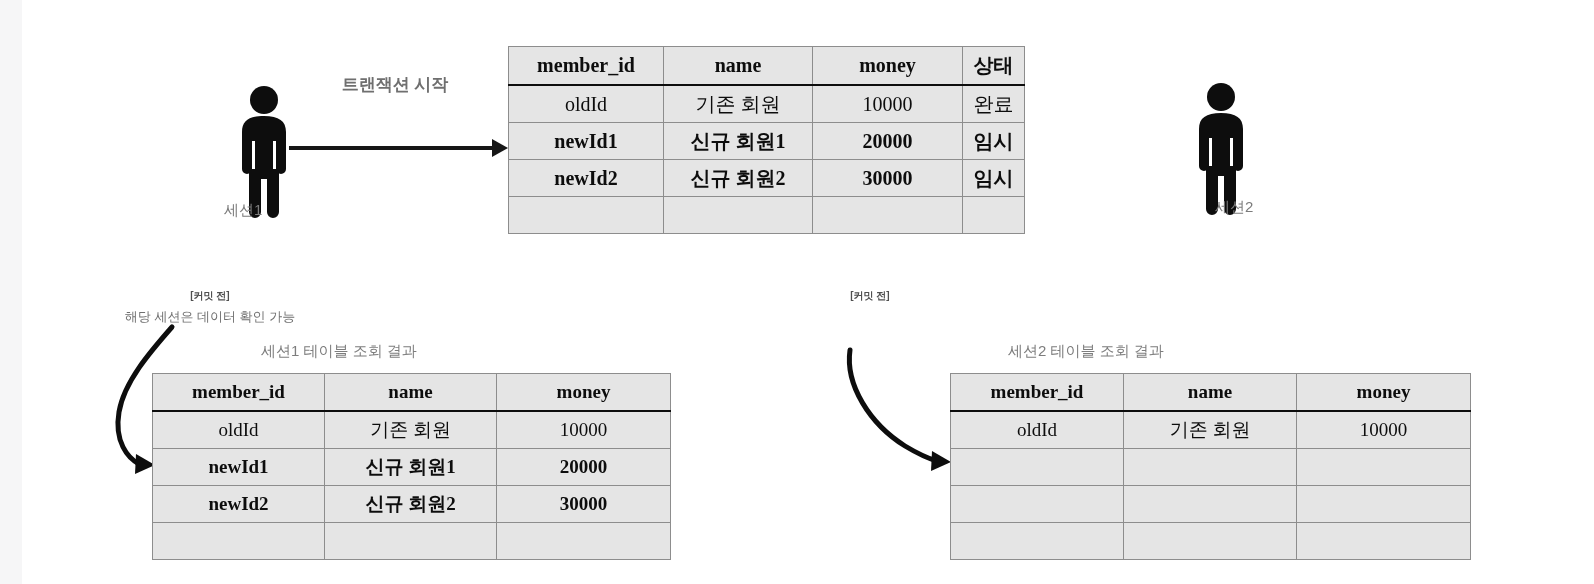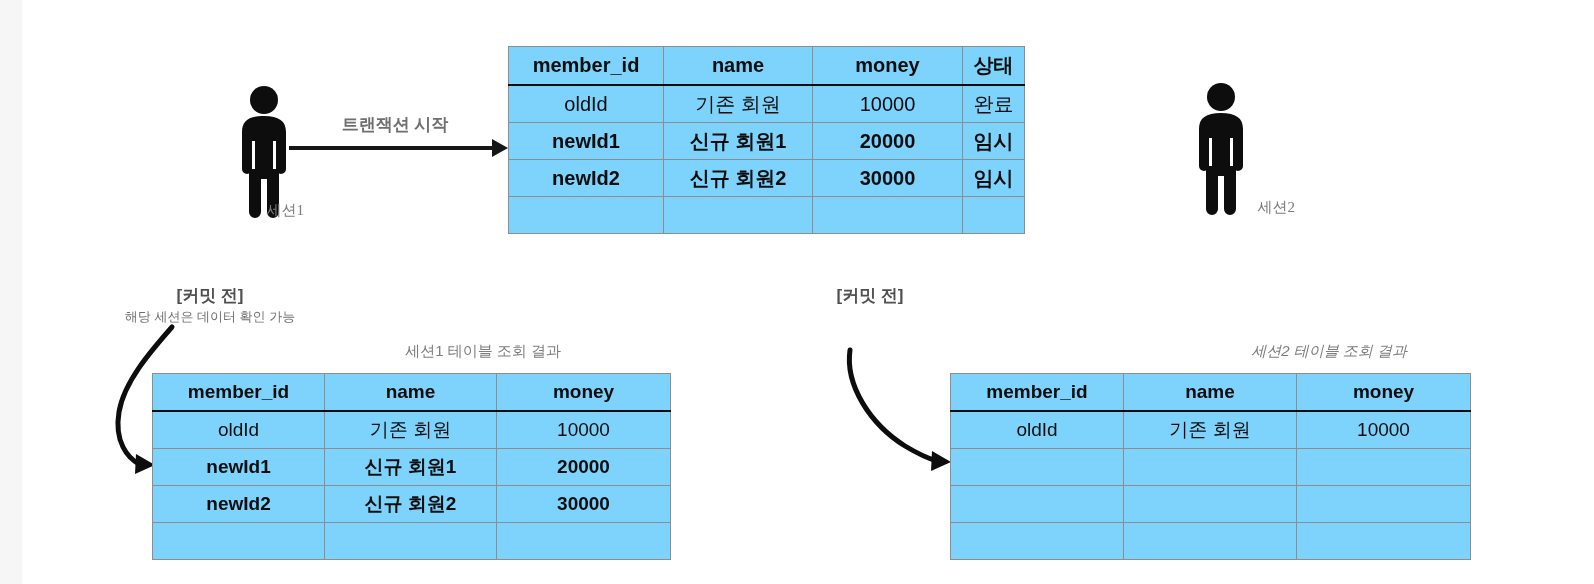--- a/index.html
+++ b/index.html
@@ -9,49 +9,48 @@
     font-family:"Liberation Sans","DejaVu Sans",sans-serif;
     overflow:hidden;
     position:relative;
   }
   .left-strip{
     position:absolute;left:0;top:0;width:22px;height:584px;
     background:#f6f6f7;
   }
   .canvas{position:absolute;left:0;top:0;width:1594px;height:584px;}
   .session-label{
-    position:absolute;text-align:right;
+    position:absolute;text-align:left;
     font-size:15px;color:#7b7b7b;font-weight:400;
     white-space:nowrap;
-    font-family:Liberation Serif, serif;
   }
 
   
   .arrow-label{
     position:absolute;text-align:center;white-space:nowrap;
     color:#6f6f6f;font-weight:bold;
   }
-  .arrow-label .l1{font-size:17px;line-height:26px;margin-top:40px;}
+  .arrow-label .l1{font-size:17px;line-height:26px;}
   .arrow-label .l2{font-size:18px;line-height:26px;}
 
   
   .annot{position:absolute;text-align:center;white-space:nowrap;}
-  .annot .t1{font-size:17px;font-weight:bold;color:#4f4f4f;line-height:21px;}
+  .annot .t1{font-size:10px;font-weight:bold;color:#4f4f4f;line-height:21px;}
   .annot .t2{font-size:13px;font-weight:400;color:#6f6f6f;line-height:22px;}
 
   
   .tbl-caption{
-    position:absolute;text-align:right;white-space:nowrap;
+    position:absolute;text-align:left;white-space:nowrap;
     font-size:15px;color:#7d7d7d;
   }
 
   
   .tbl{
     position:absolute;border-collapse:collapse;
-    table-layout:fixed;background:#7dd3fc;
+    table-layout:fixed;background:#e5e5e5;font-family:Liberation Serif, serif;
   }
   .tbl td,.tbl th{
     border:1px solid #8d8d8d;
     text-align:center;
     vertical-align:middle;
     padding:0;
     color:#0d0d0d;
     font-weight:400;
   }
   .tbl th{
@@ -199,21 +198,21 @@
       <td>&nbsp;</td>
       <td>&nbsp;</td>
     </tr>
   </tbody>
 </table>
 
 <div class="annot" style="left:720px;top:285px;width:300px;">
   <div class="t1">[커밋 전]</div>
 </div>
 
-<div class="tbl-caption" style="left:1107px;top:342px;width:300px;font-style:italic;">세션2 테이블 조회 결과</div>
+<div class="tbl-caption" style="left:1008px;top:342px;width:300px;">세션2 테이블 조회 결과</div>
 
 <table class="tbl tbl-bottom" id="table-session2">
   <colgroup>
       <col style="width:173px">
       <col style="width:173px">
       <col style="width:174px">
     </colgroup>
   <thead>
     <tr>
       <th>member_id</th>

